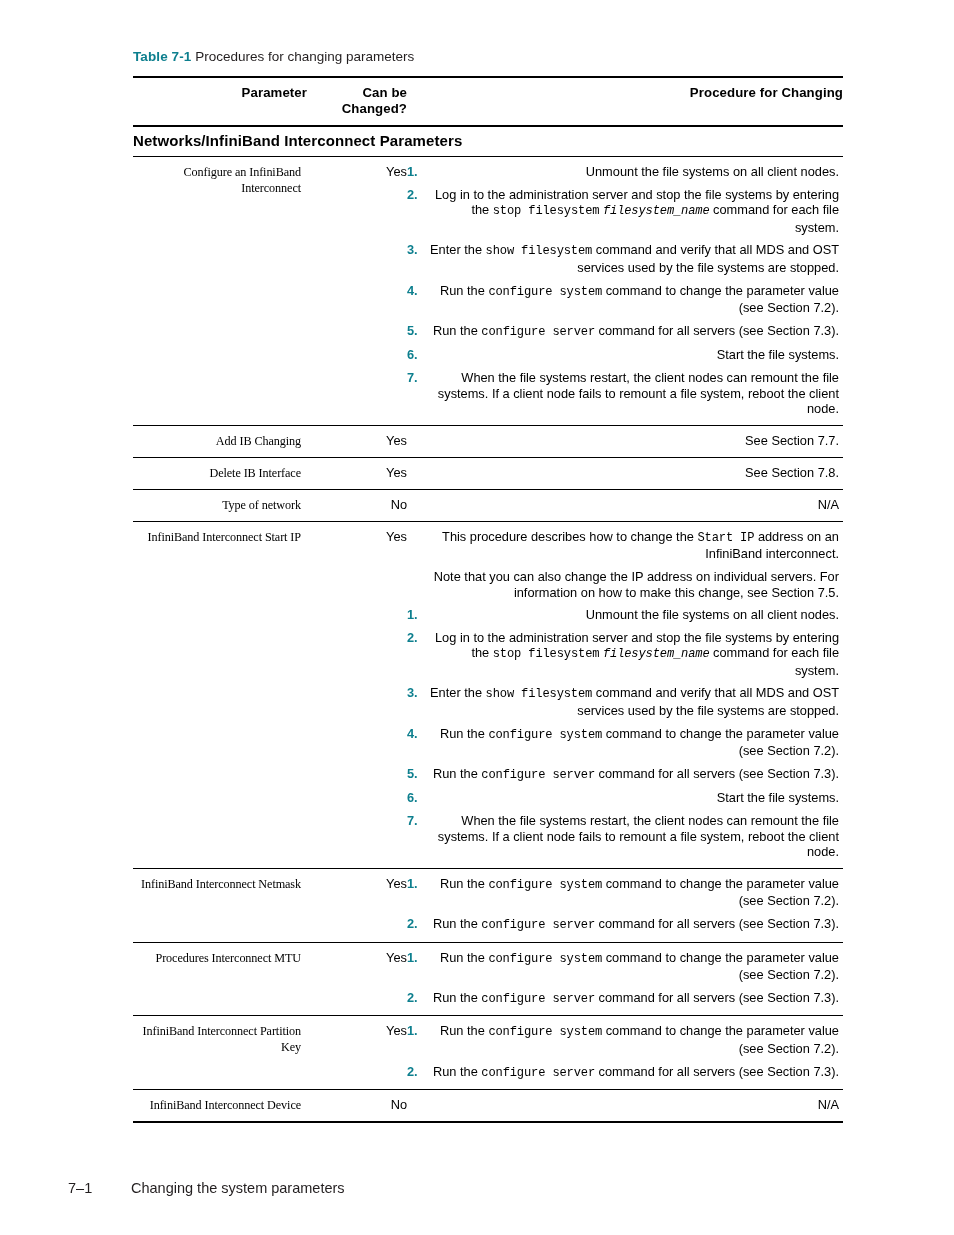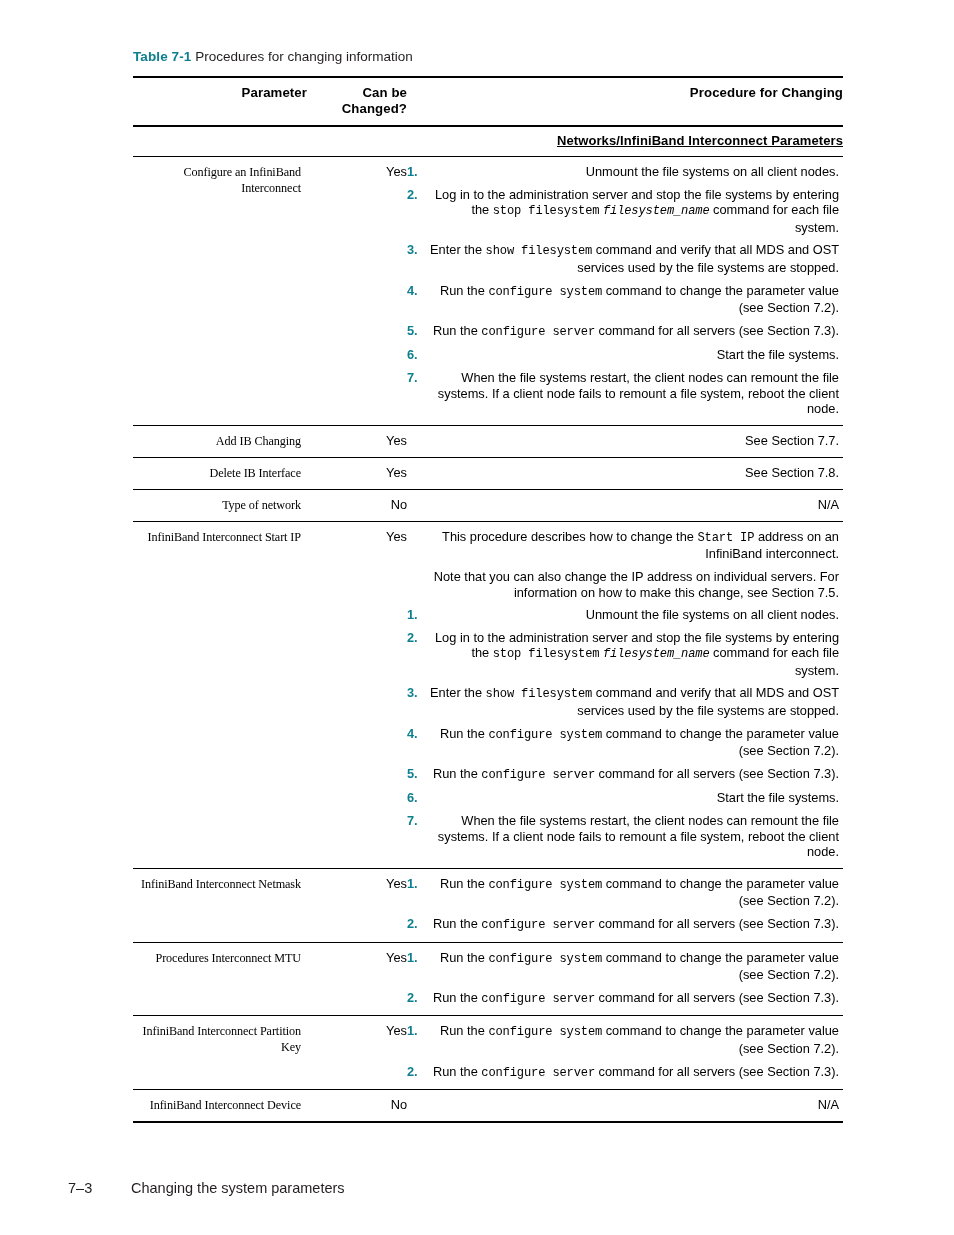--- a/index.html
+++ b/index.html
@@ -76,27 +76,26 @@
     font-weight: bold;
     font-size: 13.2px;
     line-height: 15.5px;
     padding: 7px 0 9px 0;
     letter-spacing: 0.1px;
   }
   tr.hdr td.hp { padding-left: 7px; }
 
   
   tr.section td {
-    text-align: right;
-    font-weight: bold;
-    font-size: 13px;
+    text-align: left;
+    font-weight: bold;
+    font-size: 15px;
     line-height: 16px;
     padding: 6px 0 7px 0;
     letter-spacing: 0.1px;
-    text-decoration: underline;
   }
 
   
   tr.body td {
     padding: 7px 0 8px 0;
     font-size: 12.6px;
   }
   tr.body td.cell-param {
     font-family: Liberation Serif, serif;
     font-size: 12.2px;
@@ -170,21 +169,21 @@
     display: inline-block;
     width: 63px;
   }
 </style>
 </head>
 <body>
 
 <div class="page">
 
   <div class="caption">
-    <span class="cap-label">Table 7-1</span><span class="cap-text">&nbsp;</span><span class="cap-text">Procedures for changing information</span>
+    <span class="cap-label">Table 7-1</span><span class="cap-text">&nbsp;</span><span class="cap-text">Procedures for changing parameters</span>
   </div>
 
   <div class="tbl-wrap">
     <table class="params">
       <colgroup>
         <col class="c-param">
           <col class="c-can">
           <col class="c-proc">
       </colgroup>
       <tbody id="tbl-body">
@@ -284,16 +283,16 @@
             <td class="cell-can">No</td>
             <td class="cell-proc">
               <p class="p-plain">N/A</p>
             </td>
           </tr>
         </tbody>
     </table>
   </div>
 
   <div class="footer">
-    <span class="pg">7–3</span><span>Changing the system parameters</span>
+    <span class="pg">7–1</span><span>Changing the system parameters</span>
   </div>
 
 </div>
 
 </body></html>

